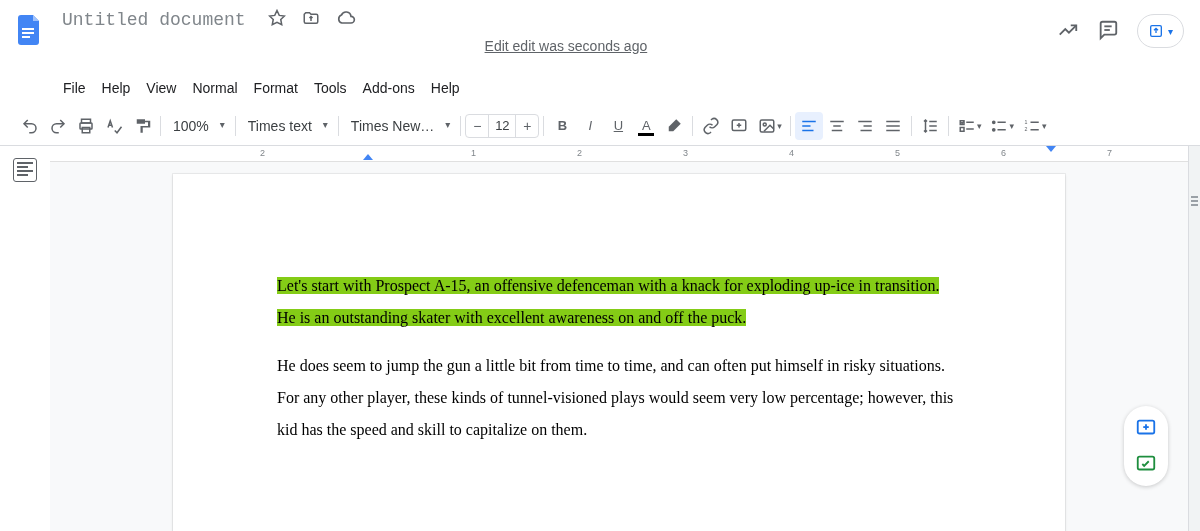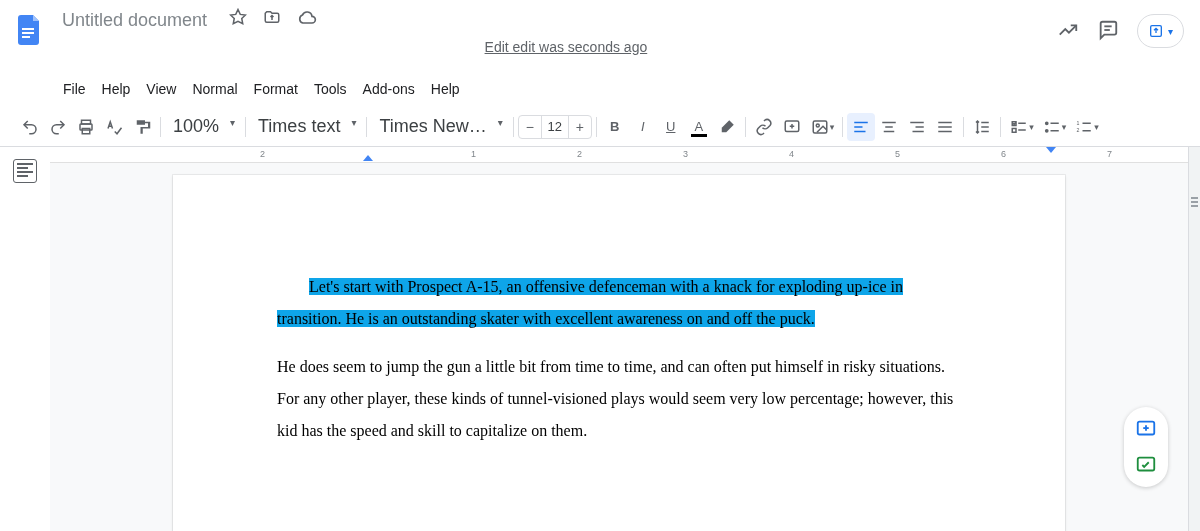--- a/index.html
+++ b/index.html
@@ -2,35 +2,35 @@
 <html><head>
 <meta charset="utf-8">
 <style>
   * { box-sizing: border-box; margin: 0; padding: 0; }
   body { font-family: Arial, "Helvetica Neue", sans-serif; font-size: 13px; color: #3c4043; background: #fff; width: 1200px; height: 531px; overflow: hidden; position: relative; }
   
   .header { display: flex; align-items: flex-start; padding: 8px 12px 0 12px; }
   .logo { width: 36px; height: 36px; margin-right: 8px; margin-top: 4px; }
   .logo svg { width: 36px; height: 36px; }
   .title-area { flex: 1; }
-  .title-row { display: flex; align-items: flex-start; gap: 16px; }
+  .title-row { display: flex; align-items: center; gap: 16px; font-family: Liberation Mono, monospace; }
   .doc-title { font-size: 18px; color: #80868b; padding: 2px 6px; }
   .title-icon { color: #5f6368; cursor: pointer; }
   .menubar { display: flex; gap: 2px; margin-top: 2px; }
   .menu-item { padding: 4px 7px; color: #202124; font-size: 14px; border-radius: 4px; cursor: pointer; margin-top: 42px; }
   .last-edit { color: #5f6368; text-decoration: underline; font-size: 14px; padding: 4px 8px; margin-left: 8px; cursor: pointer; }
   .header-right { display: flex; align-items: center; gap: 18px; padding-right: 4px; padding-top: 6px; }
   .hdr-icon { color: #5f6368; cursor: pointer; }
   .share-btn { border: 1px solid #dadce0; border-radius: 32px; padding: 8px 10px; display: flex; align-items: center; gap: 4px; color: #1a73e8; cursor: pointer; }
   
   .toolbar { display: flex; align-items: center; padding: 4px 16px; border-bottom: 1px solid #dadce0; margin-top: 6px; height: 40px; }
   .tb-btn { width: 28px; height: 28px; display: flex; align-items: center; justify-content: center; color: #5f6368; border-radius: 4px; cursor: pointer; }
   .tb-btn.active { background: #e8f0fe; color: #1a73e8; }
   .tb-sep { width: 1px; height: 20px; background: #dadce0; margin: 0 4px; }
-  .tb-select { padding: 4px 22px 4px 8px; color: #3c4043; font-size: 18px; position: relative; cursor: pointer; border-radius: 4px; }
+  .tb-select { padding: 4px 22px 4px 8px; color: #3c4043; font-size: 14px; position: relative; cursor: pointer; border-radius: 4px; }
   .tb-select::after { content: '▾'; position: absolute; right: 6px; top: 5px; font-size: 10px; color: #5f6368; }
   .font-size-group { display: flex; align-items: center; border: 1px solid #dadce0; border-radius: 4px; }
   .fs-btn { width: 22px; height: 22px; display: flex; align-items: center; justify-content: center; color: #5f6368; cursor: pointer; font-size: 14px; }
   .fs-input { width: 28px; text-align: center; border: none; border-left: 1px solid #dadce0; border-right: 1px solid #dadce0; height: 22px; font-size: 13px; color: #3c4043; outline: none; }
   .text-color { position: relative; }
   .text-color::after { content: ''; position: absolute; bottom: 4px; left: 6px; right: 6px; height: 3px; background: #000; }
   .dd-arrow { font-size: 9px; color: #5f6368; margin-left: -4px; padding-right: 4px; cursor: pointer; }
   
   .workspace { display: flex; height: calc(100% - 108px); background: #f8f9fa; }
   .left-rail { width: 50px; padding-top: 12px; display: flex; justify-content: center; background: #fff; }
@@ -40,21 +40,21 @@
   .canvas { flex: 1; overflow: auto; position: relative; }
   .ruler { height: 16px; background: #fff; border-bottom: 1px solid #e0e0e0; position: relative; font-size: 9px; color: #80868b; }
   .ruler-mark { position: absolute; top: 2px; }
   .ruler-indent { position: absolute; top: 8px; width: 0; height: 0; border-left: 5px solid transparent; border-right: 5px solid transparent; }
   .ruler-indent.top { border-bottom: 6px solid #4285f4; }
   .ruler-indent.bot { border-top: 6px solid #4285f4; top: 0; }
   
   .page { width: 892px; min-height: 700px; background: #fff; margin: 12px auto 0; box-shadow: 0 0 0 1px rgba(0,0,0,.06), 0 1px 3px rgba(0,0,0,.1); padding: 96px 104px; }
   .doc-text { font-family: 'Times New Roman', Georgia, serif; font-size: 16px; line-height: 2; color: #000; }
   .para { margin-bottom: 16px; }
-  .highlight { background: #0ea5e9; margin-left: 32px; }
+  .highlight { background: #84cc16; }
   
   .float-tools { position: absolute; right: 20px; top: 260px; display: flex; flex-direction: column; gap: 4px; background: #fff; border-radius: 28px; box-shadow: 0 1px 4px rgba(0,0,0,.2); padding: 6px; }
   .float-btn { width: 32px; height: 32px; display: flex; align-items: center; justify-content: center; cursor: pointer; border-radius: 50%; }
   .float-btn.add { color: #1a73e8; }
   .float-btn.suggest { color: #1e8e3e; }
   
   .right-rail { width: 12px; background: #f1f3f4; border-left: 1px solid #dadce0; position: relative; }
   .rail-dots { position: absolute; top: 50px; left: 2px; right: 2px; display: flex; flex-direction: column; gap: 2px; }
   .rail-dots div { height: 2px; background: #9aa0a6; }
 </style>

